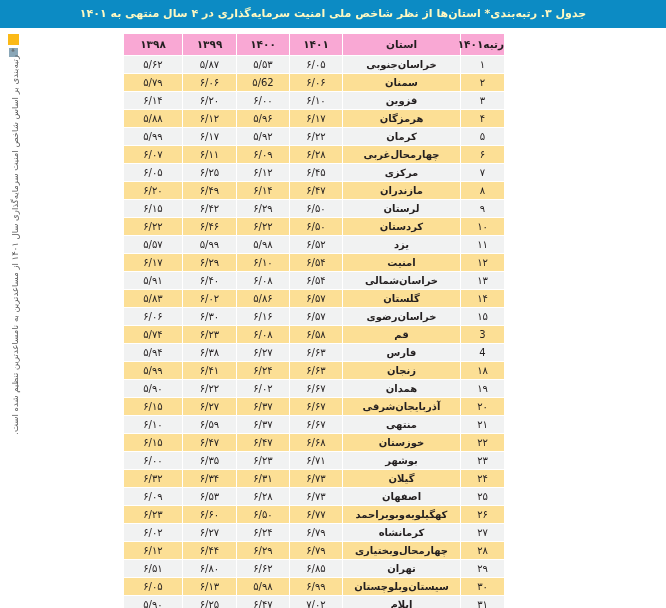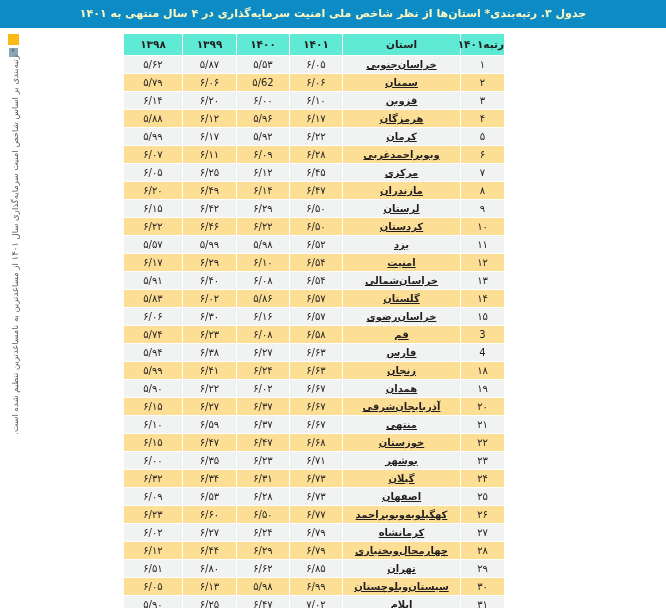--- a/index.html
+++ b/index.html
@@ -53,34 +53,34 @@
     border-collapse:separate;border-spacing:1px 1px;
     width:375px;table-layout:fixed;
     direction:rtl;
   }
   table.data th,table.data td{
     padding:0;height:17px;line-height:17px;
     font-size:10px;text-align:center;vertical-align:middle;
     white-space:nowrap;
   }
   table.data thead th{
-    background:#5eead4;color:#231f20;font-weight:bold;
+    background:#f9a8d4;color:#231f20;font-weight:bold;
     height:21px;line-height:21px;font-size:10.5px;
   }
   
   col.c-rank{width:43px;}
   col.c-prov{width:117px;}
   col.c-y{width:52px;}
   col.c-y2{width:52px;}
   col.c-y3{width:53px;}
   col.c-y4{width:58px;}
 
   tr.odd td{background:#f1f2f2;}
   tr.even td{background:#fcdf95;}
-  td.prov{font-weight:bold;text-decoration:underline;}
+  td.prov{font-weight:bold;}
   td.rank{font-weight:normal;}
 </style>
 </head>
 <body>
 
 <div class="page">
 
   <div class="title-bar">
     <div class="title-text">جدول ۳. رتبه‌بندی* استان‌ها از نظر شاخص ملی امنیت سرمایه‌گذاری در ۴ سال منتهی به ۱۴۰۱</div>
   </div>
@@ -149,21 +149,21 @@
           <tr class="odd">
             <td class="rank">۵</td>
             <td class="prov">کرمان</td>
             <td class="">۶/۲۲</td>
             <td class="">۵/۹۲</td>
             <td class="">۶/۱۷</td>
             <td class="">۵/۹۹</td>
           </tr>
           <tr class="even">
             <td class="rank">۶</td>
-            <td class="prov">وبویراحمد‌غربی</td>
+            <td class="prov">چهارمحال‌غربی</td>
             <td class="">۶/۲۸</td>
             <td class="">۶/۰۹</td>
             <td class="">۶/۱۱</td>
             <td class="">۶/۰۷</td>
           </tr>
           <tr class="odd">
             <td class="rank">۷</td>
             <td class="prov">مرکزی</td>
             <td class="">۶/۴۵</td>
             <td class="">۶/۱۲</td>

